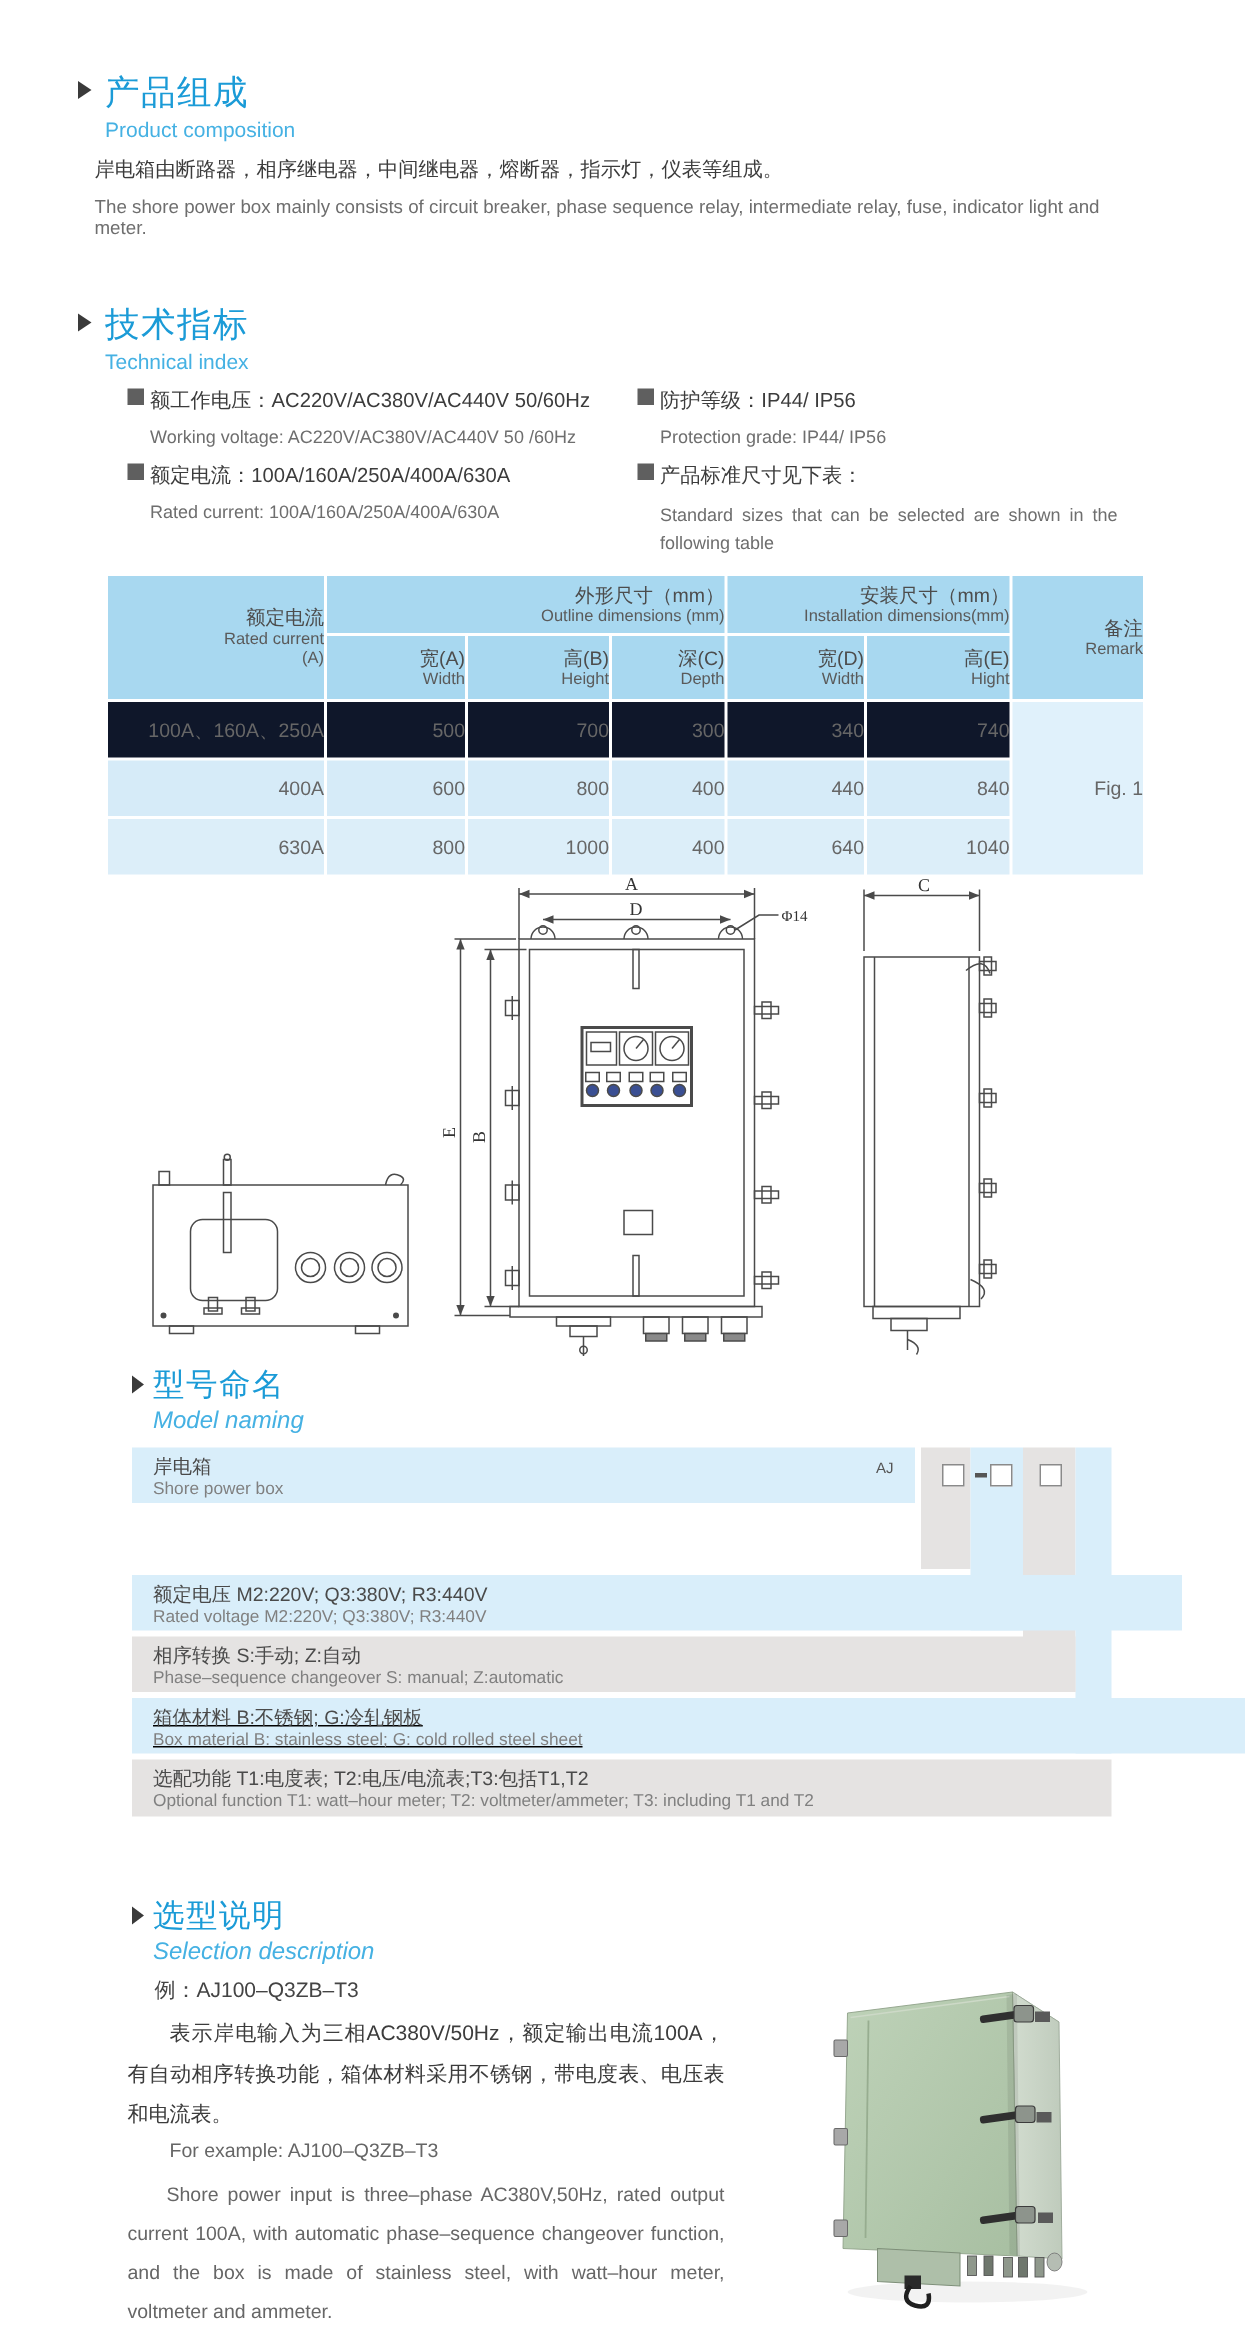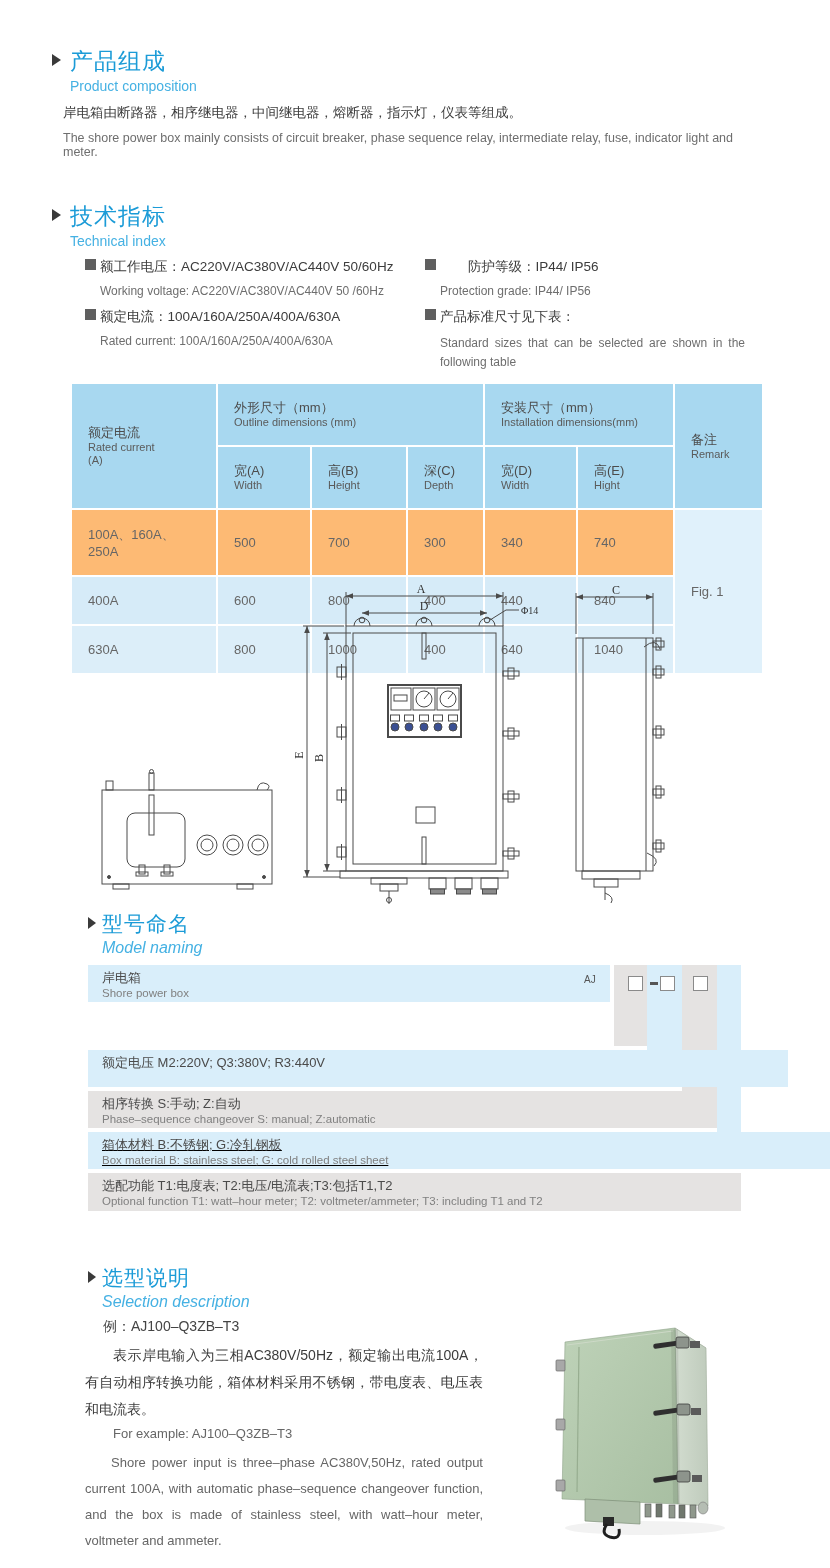--- a/index.html
+++ b/index.html
@@ -15,25 +15,25 @@
   .h2-en{font-size:16px;color:#45b1e3;margin-top:3px;font-style:italic;}
   .body-cn{font-size:13.5px;color:#3c3c3c;}
   .body-en{font-size:12.5px;color:#6e6e6e;}
   
   .sq{width:11px;height:11px;background:#5f5f5f;display:inline-block;}
   .b-cn{font-size:13.5px;color:#3c3c3c;}
   .b-en{font-size:12px;color:#6e6e6e;}
   .justify{text-align:justify;}
   
   table.dim{border-collapse:separate;border-spacing:2px;table-layout:fixed;}
-  table.dim td{text-align:left;vertical-align:middle;padding:16px;}
+  table.dim td{text-align:right;vertical-align:middle;padding:0;}
   td.th{background:#a8d8f0;color:#4c4c4c;}
   .th .cn{font-size:13px;line-height:16px;}
   .th .en{font-size:11px;line-height:13px;color:#5a5a5a;}
-  td.d1{background:#fdba74;} td.d2{background:#d6ebf8;} td.d3{background:#dceef9;}
+  td.d1{background:#0f172a;} td.d2{background:#d6ebf8;} td.d3{background:#dceef9;}
   td.dr{background:#e0f1fb;}
   td.data{font-size:13px;color:#666;}
   
   .mn-row{position:absolute;left:0;}
   .mn-blue{background:#d9eefa;} .mn-gray{background:#e5e3e2;}
   .mn-strip{position:absolute;top:0;}
   .mn-l1{font-size:13px;color:#4a4a4a;line-height:17px;}
   .mn-l2{font-size:11.5px;color:#808080;line-height:15px;}
   .mn-pad{padding:4px 0 0 14px;}
   .code-box{position:absolute;width:13px;height:13px;background:#fff;border:1.5px solid #8a8a8a;}
@@ -64,21 +64,21 @@
   </div>
 
   <span class="abs sq" style="left:85px;top:259px;"></span>
   <div class="abs b-cn" style="left:100px;top:258px;">额工作电压：AC220V/AC380V/AC440V  50/60Hz</div>
   <div class="abs b-en" style="left:100px;top:284px;">Working voltage: AC220V/AC380V/AC440V 50 /60Hz</div>
   <span class="abs sq" style="left:85px;top:309px;"></span>
   <div class="abs b-cn" style="left:100px;top:308px;">额定电流：100A/160A/250A/400A/630A</div>
   <div class="abs b-en" style="left:100px;top:334px;">Rated current: 100A/160A/250A/400A/630A</div>
 
   <span class="abs sq" style="left:425px;top:259px;"></span>
-  <div class="abs b-cn" style="left:440px;top:258px;margin-left:28px;">防护等级：IP44/ IP56</div>
+  <div class="abs b-cn" style="left:440px;top:258px;">防护等级：IP44/ IP56</div>
   <div class="abs b-en" style="left:440px;top:284px;">Protection grade: IP44/ IP56</div>
   <span class="abs sq" style="left:425px;top:309px;"></span>
   <div class="abs b-cn" style="left:440px;top:308px;">产品标准尺寸见下表：</div>
   <div class="abs b-en justify" style="left:440px;top:334px;width:305px;line-height:19px;">Standard sizes that can be selected are shown in the following table</div>
 
   <table class="dim abs" style="left:70px;top:382px;width:694px;">
     <colgroup>
         <col style="width:144px">
         <col style="width:92px">
         <col style="width:94px">
@@ -358,20 +358,21 @@
     <div class="mn-strip mn-blue" style="left:559px;width:35px;height:122px;"></div>
     <div class="mn-strip mn-gray" style="left:594px;width:35px;height:163px;"></div>
     <div class="mn-strip mn-blue" style="left:629px;width:24px;height:204px;"></div>
 
     <div class="mn-row mn-blue mn-pad" style="top:0;width:522px;height:37px;box-sizing:border-box;">
       <div class="mn-l1">岸电箱</div>
       <div class="mn-l2">Shore power box</div>
     </div>
     <div class="mn-row mn-blue mn-pad" style="top:85px;width:700px;height:37px;box-sizing:border-box;">
       <div class="mn-l1">额定电压   M2:220V;  Q3:380V;  R3:440V</div>
+      <div class="mn-l2">Rated voltage  M2:220V;  Q3:380V;  R3:440V</div>
     </div>
     <div class="mn-row mn-gray mn-pad" style="top:126px;width:629px;height:37px;box-sizing:border-box;">
       <div class="mn-l1">相序转换  S:手动; Z:自动</div>
       <div class="mn-l2">Phase–sequence changeover  S: manual;  Z:automatic</div>
     </div>
     <div class="mn-row mn-blue mn-pad" style="top:167px;width:766px;height:37px;box-sizing:border-box;text-decoration:underline;">
       <div class="mn-l1">箱体材料    B:不锈钢;  G:冷轧钢板</div>
       <div class="mn-l2">Box material   B: stainless steel; G: cold rolled steel sheet</div>
     </div>
     <div class="mn-row mn-gray mn-pad" style="top:208px;width:653px;height:38px;box-sizing:border-box;">

